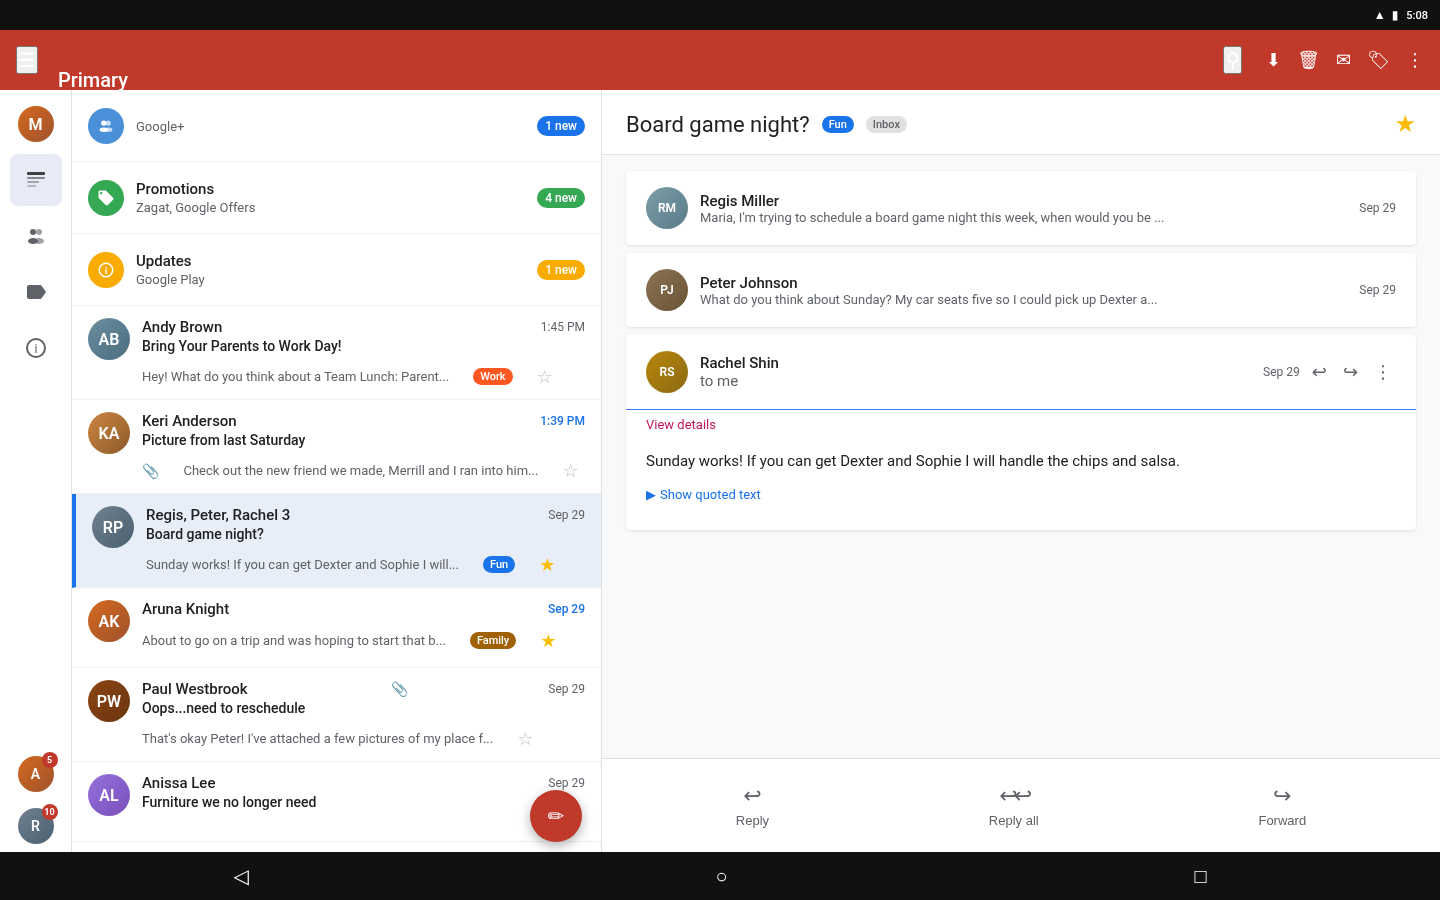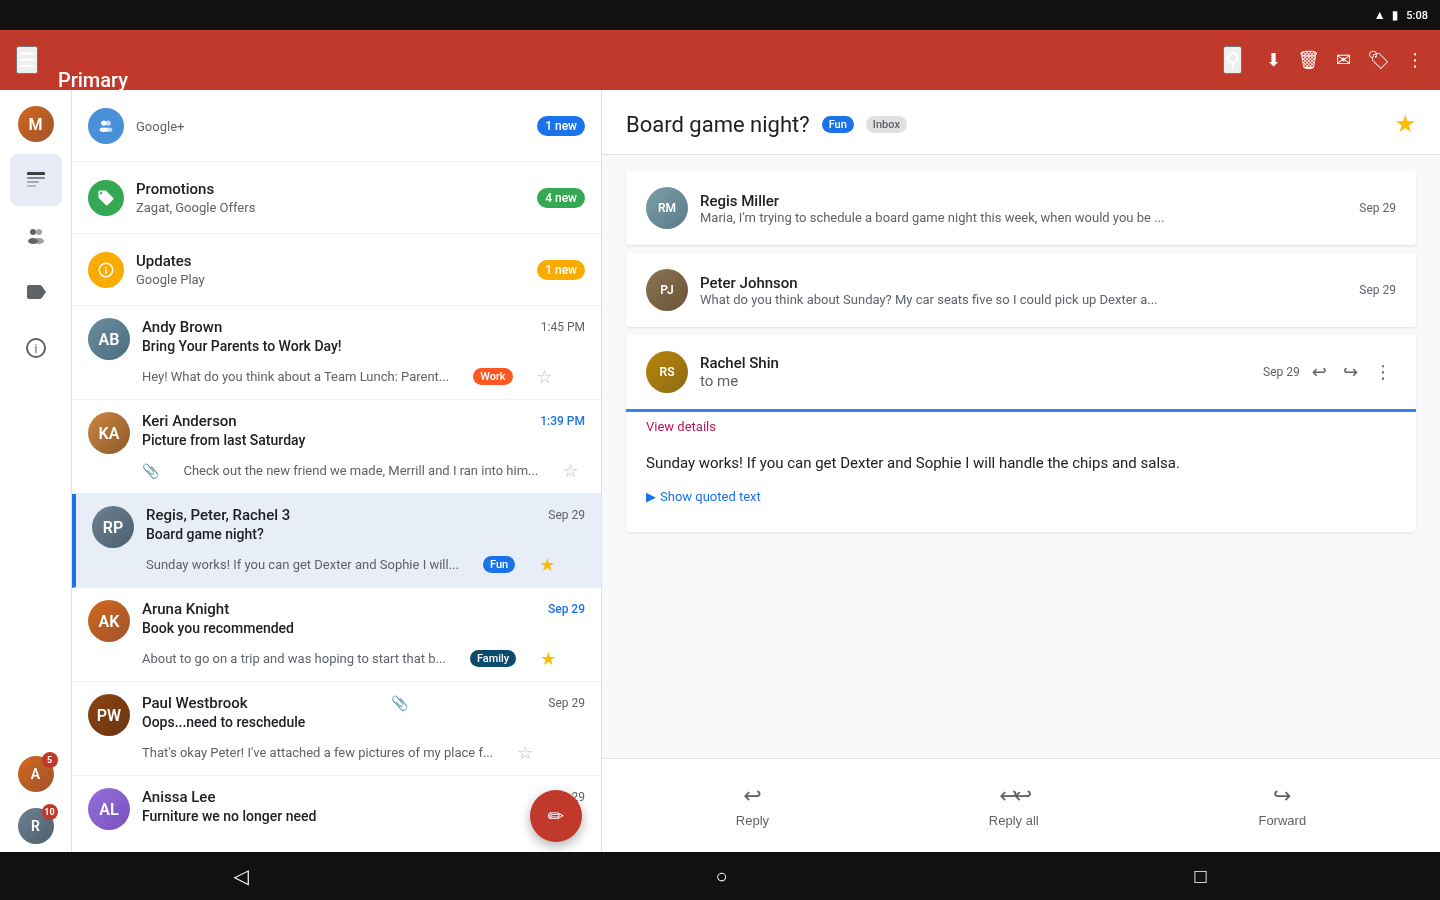--- a/index.html
+++ b/index.html
@@ -87,21 +87,21 @@
     .email-body { flex: 1; min-width: 0; }
     .email-header { display: flex; justify-content: space-between; align-items: center; margin-bottom: 2px; }
     .email-sender { font-size: 15px; font-weight: 500; color: #202124; }
     .email-time { font-size: 12px; color: #5f6368; }
     .email-time.unread { color: #1a73e8; font-weight: 500; }
     .email-subject { font-size: 14px; font-weight: 500; color: #202124; margin-bottom: 2px; white-space: nowrap; overflow: hidden; text-overflow: ellipsis; }
     .email-preview { font-size: 13px; color: #5f6368; white-space: nowrap; overflow: hidden; text-overflow: ellipsis; }
     .tag { padding: 2px 7px; border-radius: 12px; font-size: 11px; font-weight: 500; }
     .tag.work { background: #ff5722; color: white; }
     .tag.fun { background: #1a73e8; color: white; }
-    .tag.family { background: #0c4a6e; color: white; }
+    .tag.family { background: #a16207; color: white; }
     .tag.inbox { background: #e0e0e0; color: #5f6368; }
     .star-icon { color: #fbbc04; font-size: 18px; }
     .star-empty { color: #bdbdbd; font-size: 18px; }
     .email-meta { display: flex; align-items: center; gap: 24px; flex-wrap: wrap; margin-top: 12px; }
     .clip-icon { color: #5f6368; font-size: 14px; }
 
     
     .email-view { flex: 1; background: #f8f9fa; display: flex; flex-direction: column; overflow: hidden; }
     .email-view-header {
       padding: 20px 24px 16px; background: white; border-bottom: 1px solid #e0e0e0;
@@ -124,21 +124,21 @@
       align-items: center; justify-content: center; font-size: 12px;
       font-weight: 500; color: white; flex-shrink: 0;
     }
     .thread-info { flex: 1; }
     .thread-sender { font-size: 15px; font-weight: 500; color: #202124; }
     .thread-preview { font-size: 13px; color: #5f6368; white-space: nowrap; overflow: hidden; text-overflow: ellipsis; max-width: 600px; }
     .thread-date { font-size: 12px; color: #5f6368; }
     .thread-action-btn { background: none; border: none; color: #5f6368; font-size: 18px; cursor: pointer; padding: 4px; }
 
     
-    .thread-message.expanded .thread-msg-header { border-bottom: 3px solid #3b82f6; }
+    .thread-message.expanded .thread-msg-header { border-bottom: 1px solid #3b82f6; }
     .thread-to { font-size: 13px; color: #5f6368; }
     .view-details { color: #be185d; font-size: 13px; cursor: pointer; }
     .thread-msg-body { padding: 16px 20px 24px; font-size: 15px; color: #202124; line-height: 1.6; }
     .show-quoted { color: #1a73e8; font-size: 13px; cursor: pointer; display: flex; align-items: center; gap: 4px; margin-top: 12px; }
 
     
     .reply-footer {
       background: white; border-top: 1px solid #e0e0e0; padding: 16px 24px;
       display: flex; justify-content: space-around; align-items: center;
     }
@@ -355,21 +355,20 @@
 
     <div class="email-item">
       <div class="email-avatar-circle avatar-ak">
         <div class="avatar-face">AK</div>
       </div>
       <div class="email-body">
         <div class="email-header">
           <span class="email-sender">Aruna Knight</span>
           <span class="email-time unread">Sep 29</span>
         </div>
-        <div class="email-subject">Book you recommended</div>
         <div class="email-meta">
           <span class="email-preview">About to go on a trip and was hoping to start that b...</span>
           <span class="tag family">Family</span>
           <span class="star-icon">★</span>
         </div>
       </div>
     </div>
 
     <div class="email-item">
       <div class="email-avatar-circle avatar-pw">

